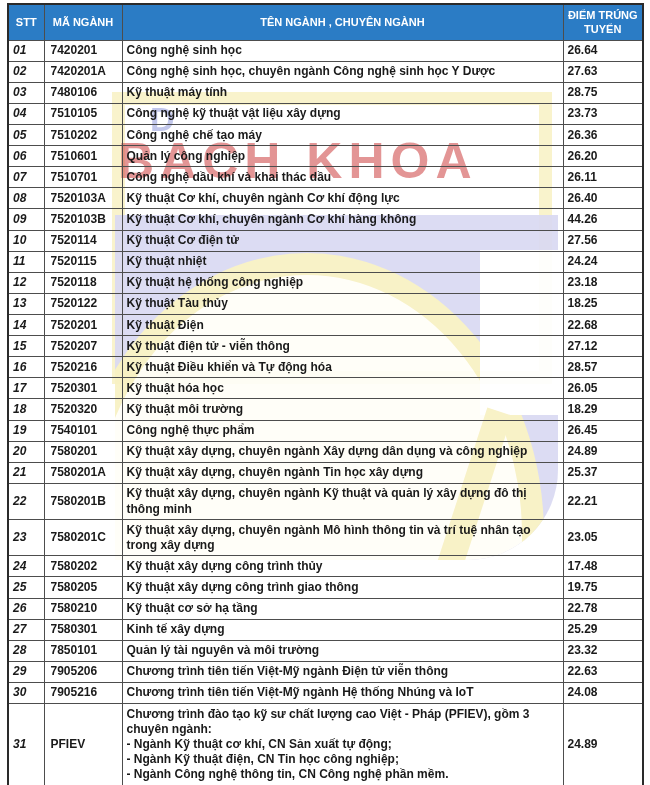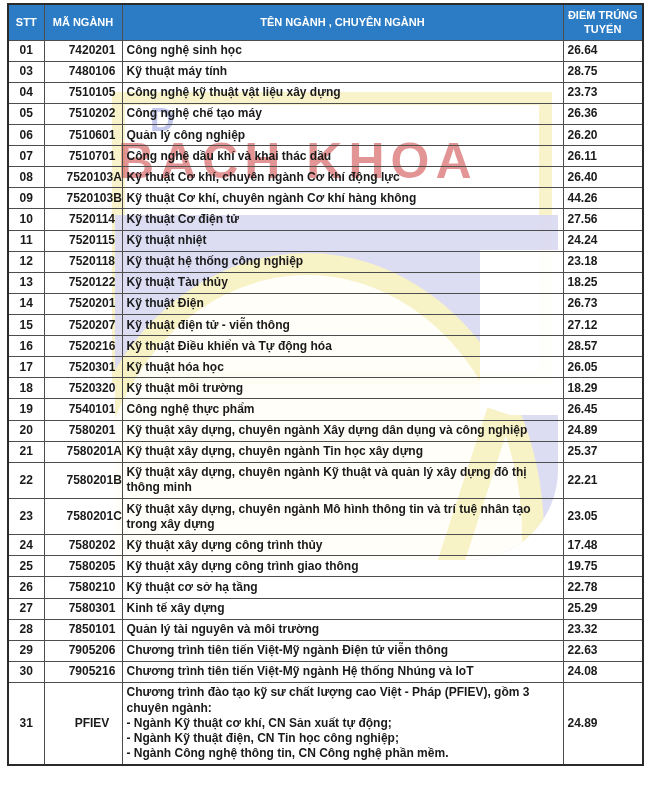--- a/index.html
+++ b/index.html
@@ -70,22 +70,22 @@
     border-bottom:2px solid #222222;
   }
   tbody td{
     font-size:12px;font-weight:bold;
     color:#1a1a1a;
     line-height:1.26;
     padding:2.5px 4px;
     vertical-align:middle;
     background:transparent;
   }
-  td.c-stt{text-align:center;}
-  td.c-code{text-align:center;padding-left:22px;}
+  td.c-stt{font-style:italic;}
+  td.c-code{text-align:left;padding-left:6px;}
   td.c-name{text-align:left;white-space:pre-line;}
   td.c-score{text-align:left;}
 </style>
 </head>
 <body>
 
 <div class="page">
 
   <div class="wm wm-square"></div>
   <div class="wm wm-mini-d">D</div>
@@ -112,20 +112,26 @@
       </tr>
     </thead>
     <tbody>
         <tr>
       <td class="c-stt">01</td>
       <td class="c-code">7420201</td>
       <td class="c-name">Công nghệ sinh học</td>
       <td class="c-score">26.64</td>
     </tr>
         <tr>
+      <td class="c-stt">02</td>
+      <td class="c-code">7420201A</td>
+      <td class="c-name">Công nghệ sinh học, chuyên ngành Công nghệ sinh học Y Dược</td>
+      <td class="c-score">27.63</td>
+    </tr>
+        <tr>
       <td class="c-stt">03</td>
       <td class="c-code">7480106</td>
       <td class="c-name">Kỹ thuật máy tính</td>
       <td class="c-score">28.75</td>
     </tr>
         <tr>
       <td class="c-stt">04</td>
       <td class="c-code">7510105</td>
       <td class="c-name">Công nghệ kỹ thuật vật liệu xây dựng</td>
       <td class="c-score">23.73</td>
@@ -181,21 +187,21 @@
         <tr>
       <td class="c-stt">13</td>
       <td class="c-code">7520122</td>
       <td class="c-name">Kỹ thuật Tàu thủy</td>
       <td class="c-score">18.25</td>
     </tr>
         <tr>
       <td class="c-stt">14</td>
       <td class="c-code">7520201</td>
       <td class="c-name">Kỹ thuật Điện</td>
-      <td class="c-score">26.73</td>
+      <td class="c-score">22.68</td>
     </tr>
         <tr>
       <td class="c-stt">15</td>
       <td class="c-code">7520207</td>
       <td class="c-name">Kỹ thuật điện tử - viễn thông</td>
       <td class="c-score">27.12</td>
     </tr>
         <tr>
       <td class="c-stt">16</td>
       <td class="c-code">7520216</td>

